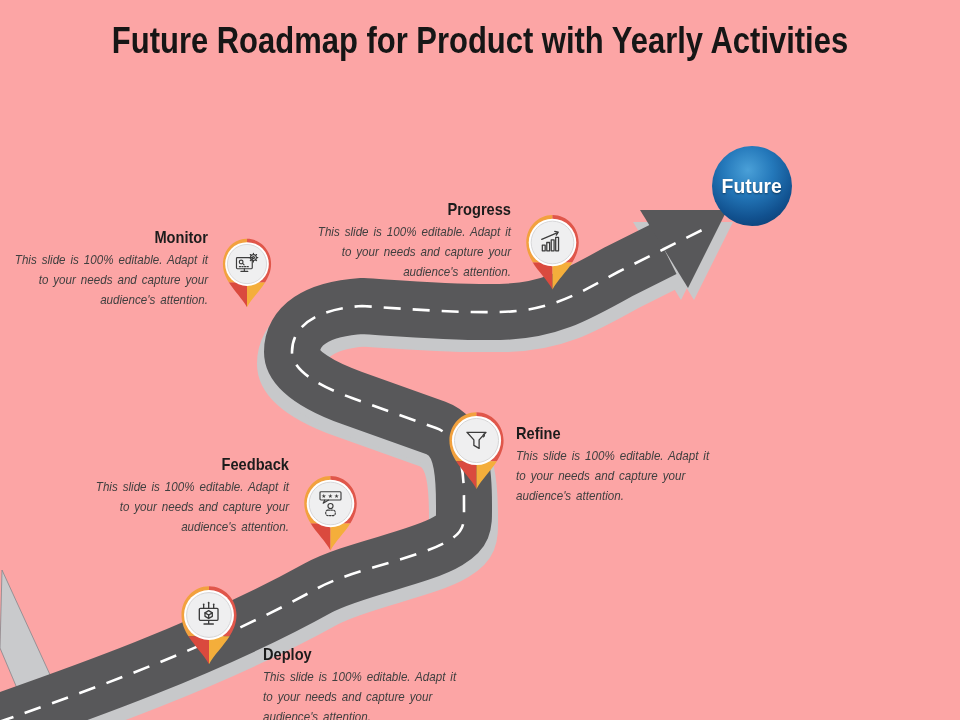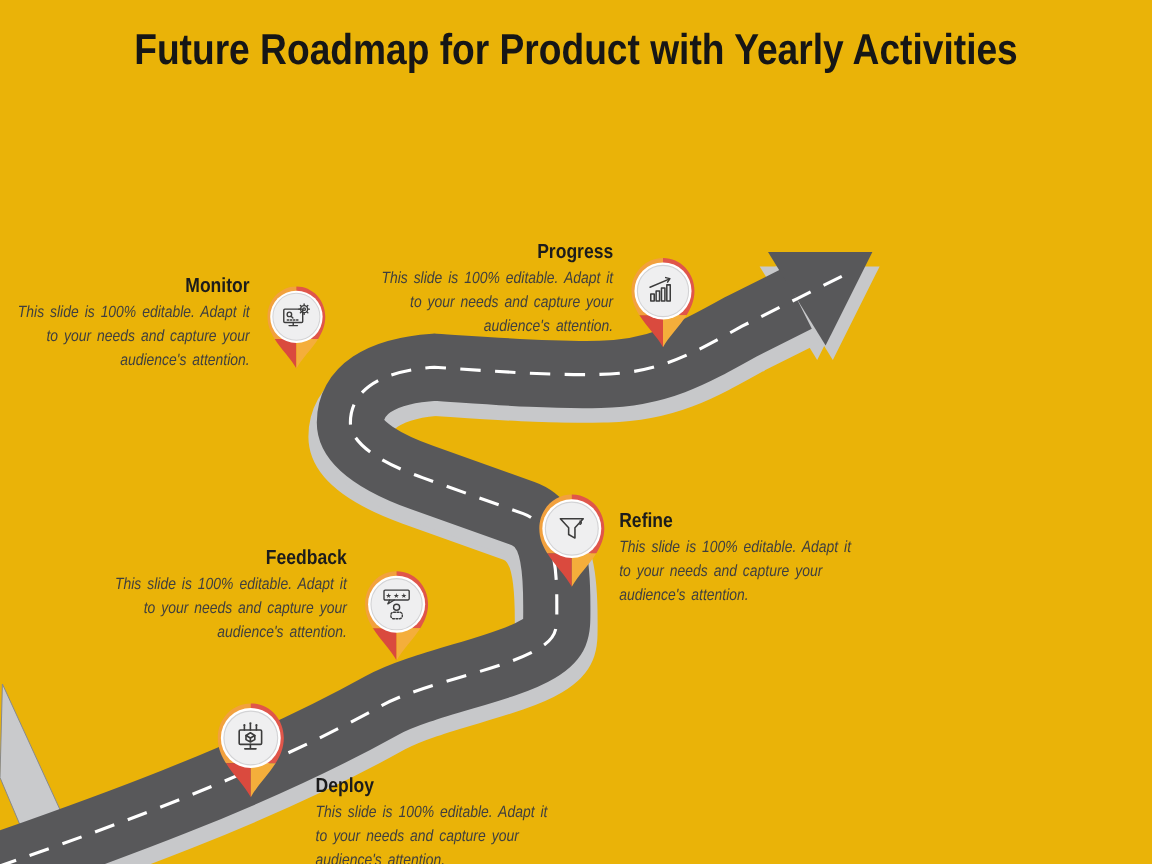--- a/index.html
+++ b/index.html
@@ -1,18 +1,18 @@
 <!DOCTYPE html>
 <html><head>
 <meta charset="utf-8">
 <style>
   html,body{margin:0;padding:0;background:#ffffff;}
   #slide{
     position:relative;width:960px;height:720px;overflow:hidden;
-    background:#eab308;font-family:"Liberation Sans",sans-serif;
+    background:#fca5a5;font-family:"Liberation Sans",sans-serif;
   }
   
   .slide-title{
     position:absolute;top:20px;left:0;width:960px;text-align:center;
     font-size:36px;font-weight:700;color:#161616;letter-spacing:0px;
     transform:scaleX(0.86);transform-origin:top center;white-space:nowrap;
   }
   
   .ms-group{position:absolute;}
   .ms-group.align-right{text-align:right;transform:scaleX(0.86);transform-origin:top right;}
@@ -75,20 +75,23 @@
 
     <polygon points="2,570 57,690 30,719 0,648" fill="#c9cacc" stroke="#85878b" stroke-width="0.8"></polygon>
 
     <path d="M -30 732 C 80 694 210 648 318 588 C 353 569 420 558 448 541 C 465 531 464 525 464 505 C 464 480 464 438 436 428 L 352 398 C 324 388 292 372 292 352 C 292 326 316 309 362 306 C 408 309 455 313 500 312 C 548 311 575 296 618 272 L 664 249" fill="none" stroke="#58585a" stroke-width="56"></path>
 
     <polygon points="727,210 688,288 640,210" fill="#58585a"></polygon>
 
     <path d="M -30 732 C 80 694 210 648 318 588 C 353 569 420 558 448 541 C 465 531 464 525 464 505 C 464 480 464 438 436 428 L 352 398 C 324 388 292 372 292 352 C 292 326 316 309 362 306 C 408 309 455 313 500 312 C 548 311 575 296 618 272 L 664 249 L 706 228" fill="none" stroke="#ffffff" stroke-width="2.6" stroke-dasharray="17 12"></path>
   </svg>
 
+  <div class="future-sphere">
+    <span>Future</span>
+  </div>
 
   <svg class="abs" style="left:177px;top:583px;" width="64" height="84.5" viewBox="0 0 100 132">
     <use href="#pinPath" clip-path="url(#clipHL)" fill="#F2A13E"></use>
     <use href="#pinPath" clip-path="url(#clipHR)" fill="#E0564A"></use>
     <use href="#pinPath" clip-path="url(#clipTL)" fill="#DA4A3E"></use>
     <use href="#pinPath" clip-path="url(#clipTR)" fill="#F4AE3B"></use>
     <circle cx="50" cy="50" r="39" fill="#ffffff"></circle>
     <circle cx="50" cy="50" r="35" fill="#efeff0" stroke="#d3d3d5" stroke-width="1.5"></circle>
     <svg x="26" y="26" width="48" height="48" viewBox="0 0 46 46">
       <g fill="none" stroke="#3c3c3c" stroke-width="2" stroke-linecap="round" stroke-linejoin="round">

